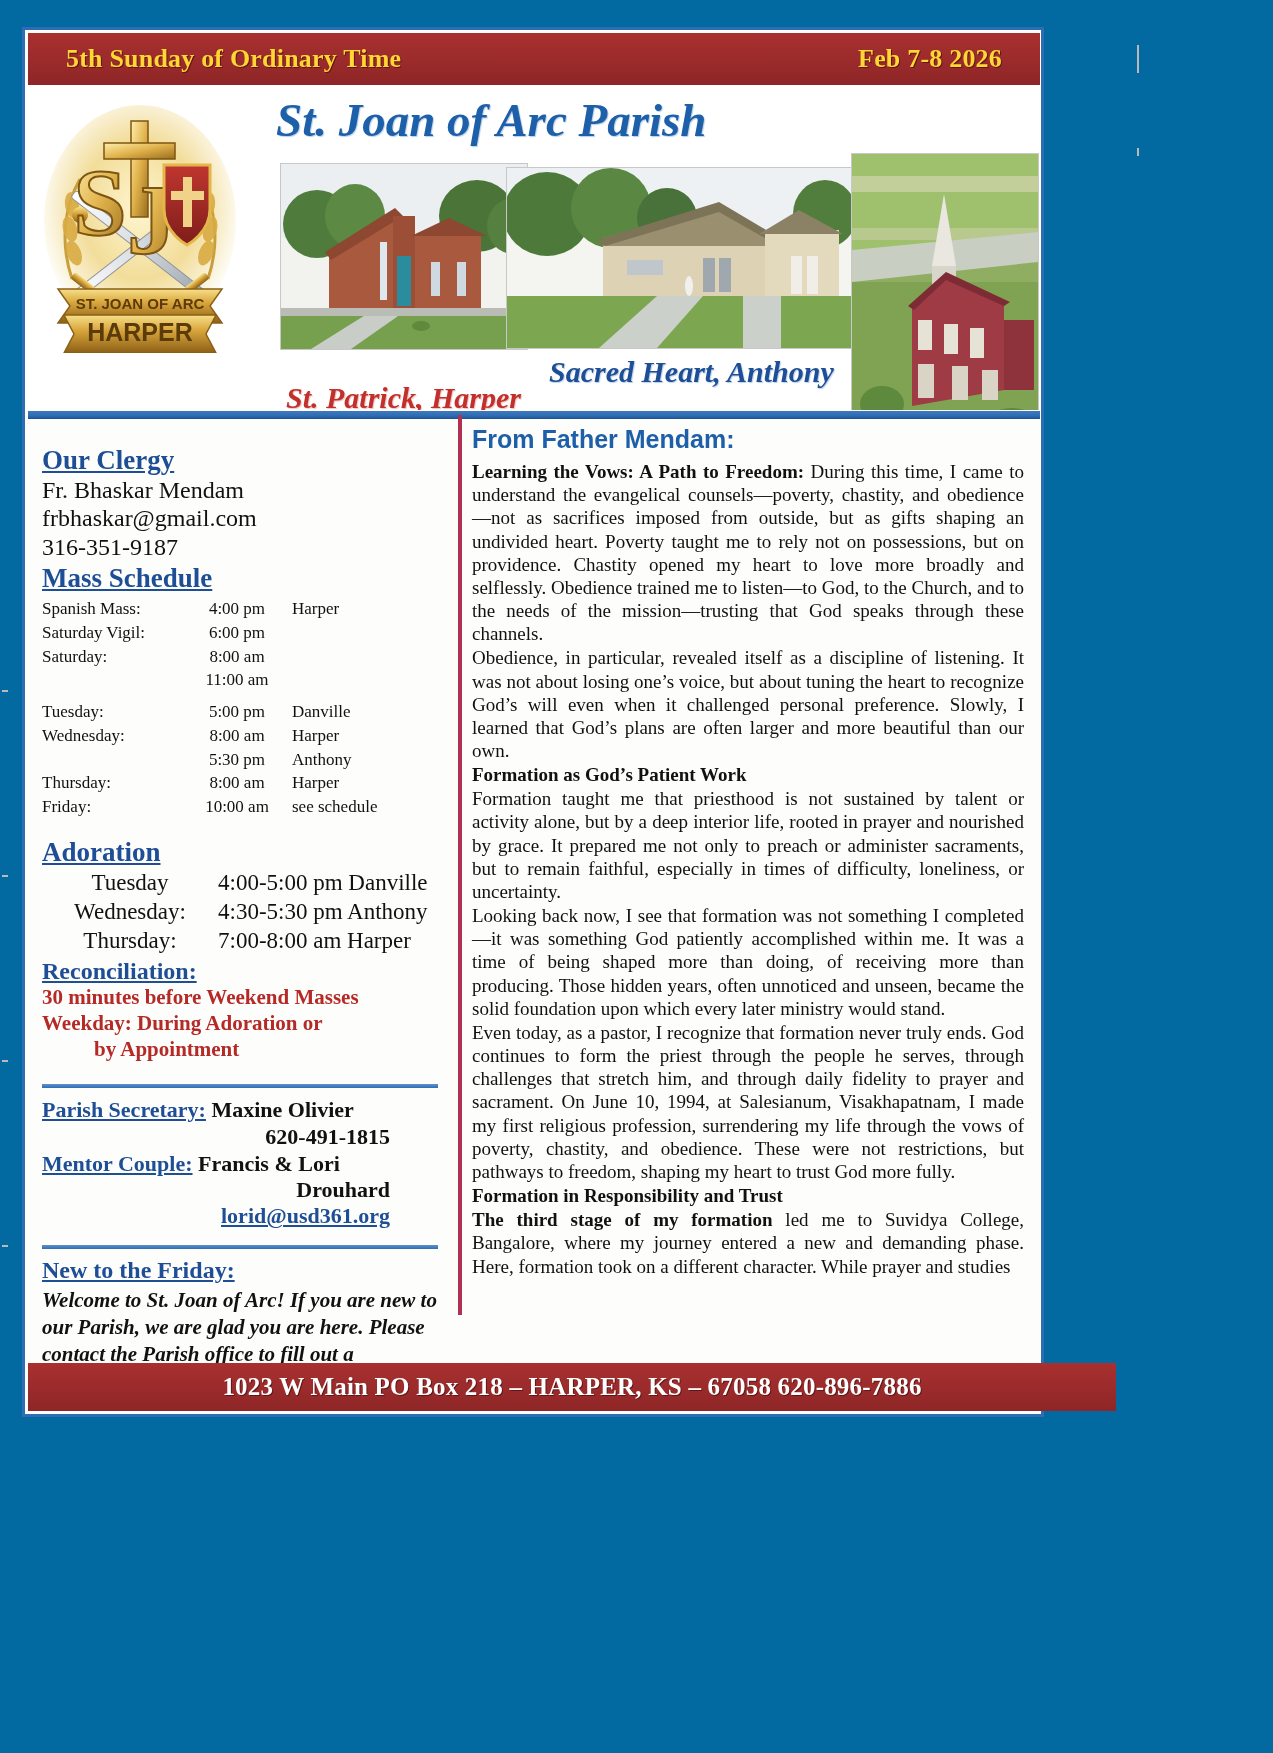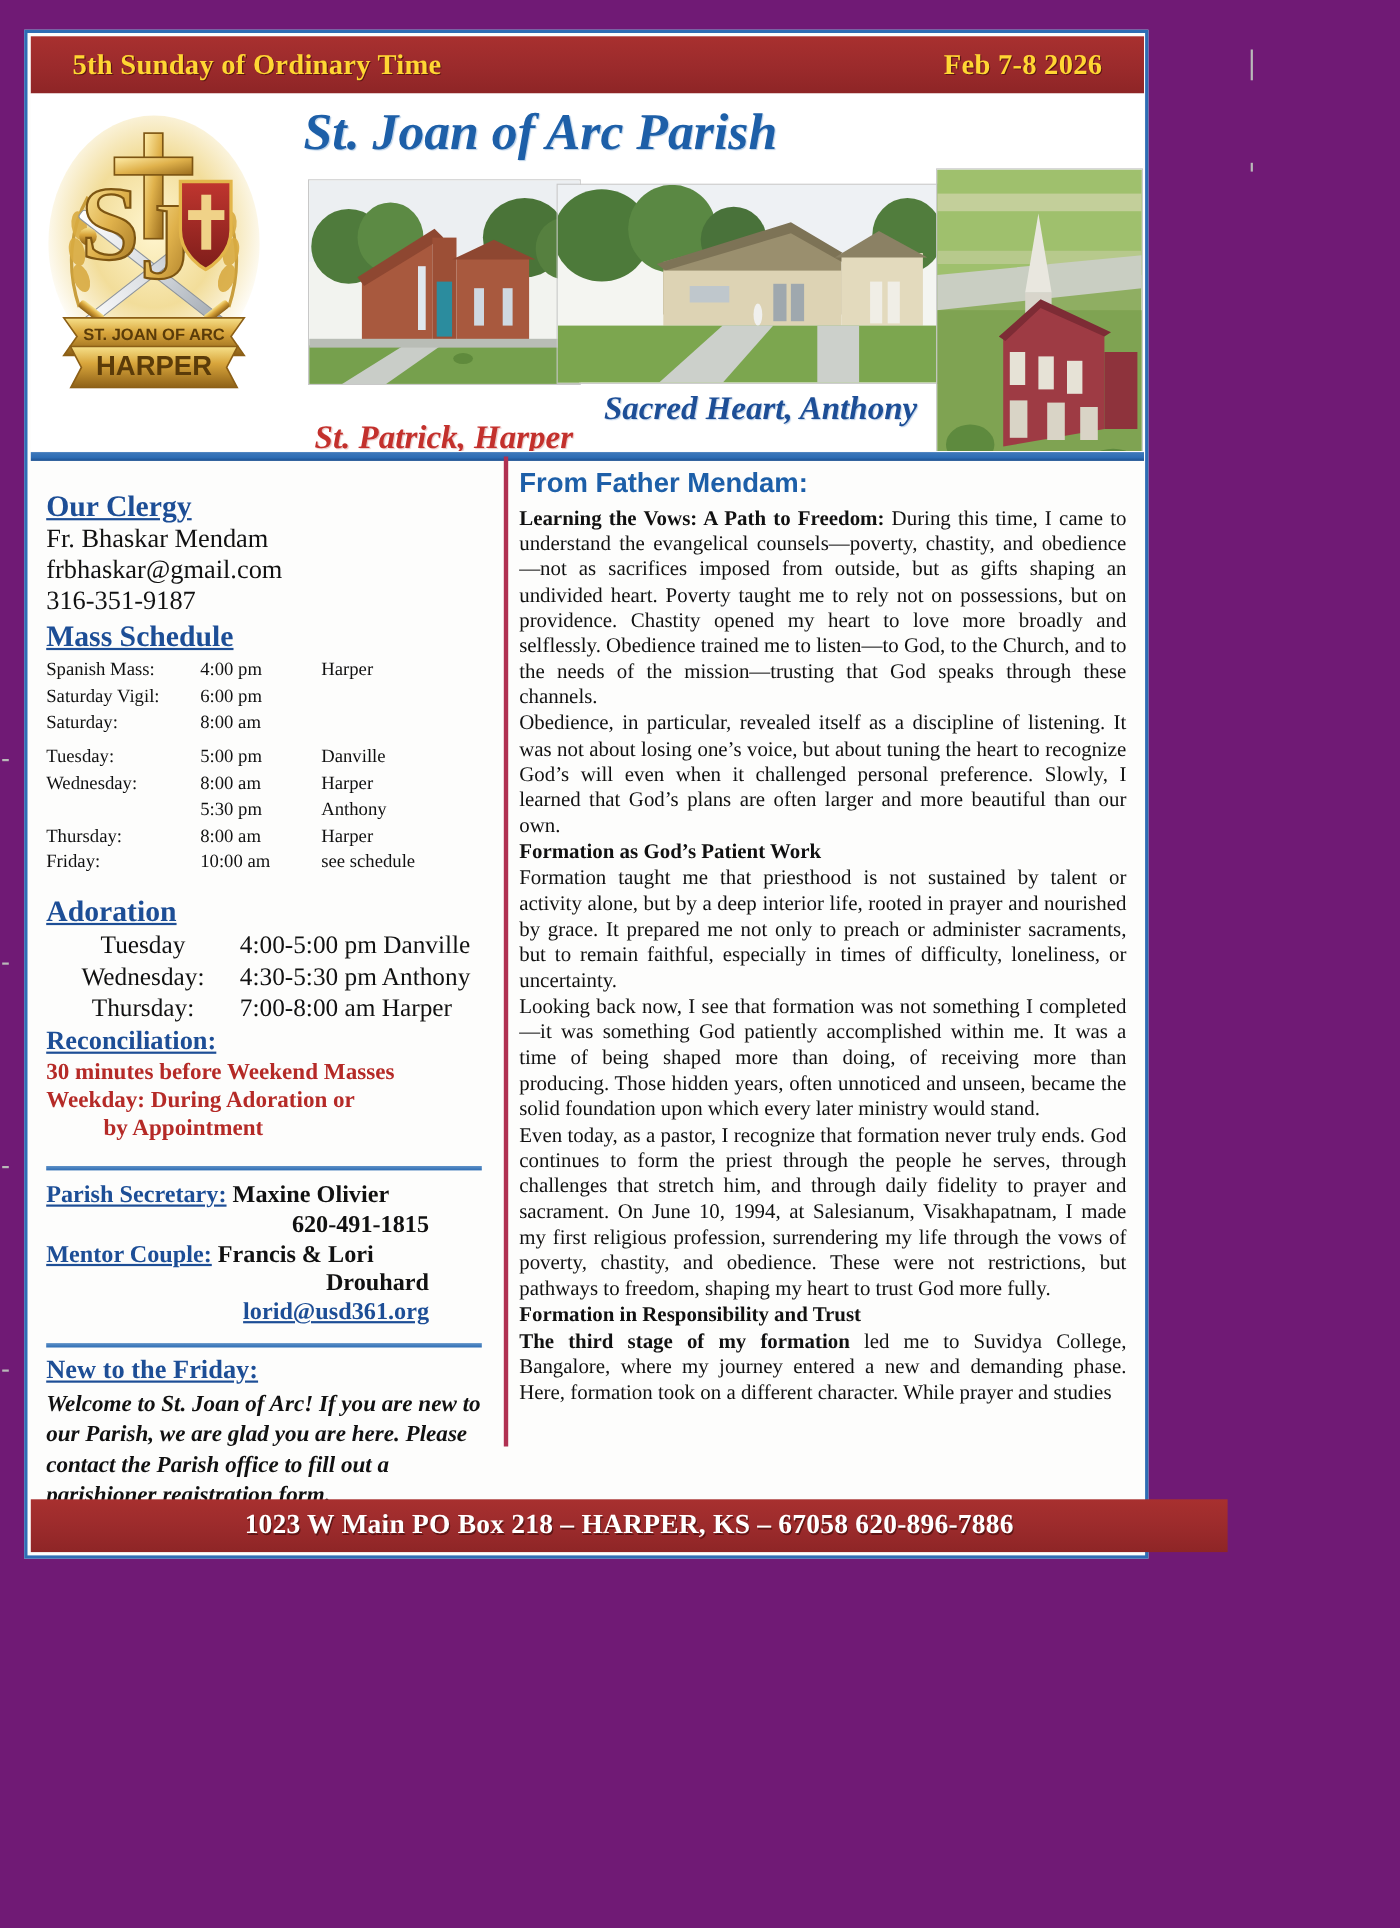--- a/index.html
+++ b/index.html
@@ -14,21 +14,21 @@
     position: relative;
     overflow: hidden;
   }
 
   
   #page {
     position: absolute;
     left: 0; top: 0;
     width: 1273px;
     height: 1753px;
-    background: #701a75;
+    background: #0369a1;
   }
 
   
   .scan-tick {
     position: absolute;
     background: #b9b9b9;
   }
 
   #bulletin {
     position: absolute;
@@ -191,21 +191,21 @@
     color: #111;
     margin-top: 3px;
     width: 100%;
   }
   table.sched td {
     padding: 1px 0;
     vertical-align: top;
     line-height: 1.28;
   }
   td.s-day  { width: 140px; }
-  td.s-time { width: 110px; }
+  td.s-time { width: 110px; text-align: center; }
   td.s-loc  { }
 
   
   table.ador {
     border-collapse: collapse;
     font-family: "Liberation Serif", serif;
     font-size: 23px;
     color: #111;
     width: 100%;
     margin-top: 1px;
@@ -533,20 +533,25 @@
               <tr>
                 <td class="s-day">Saturday Vigil:</td>
                 <td class="s-time">6:00 pm</td>
                 <td class="s-loc"></td>
               </tr>
               <tr>
                 <td class="s-day">Saturday:</td>
                 <td class="s-time">8:00 am</td>
                 <td class="s-loc"></td>
               </tr>
+              <tr>
+                <td class="s-day"></td>
+                <td class="s-time">11:00 am</td>
+                <td class="s-loc"></td>
+              </tr>
               <tr style="height:8px;">
                   <td colspan="3"></td>
                 </tr>
               <tr>
                 <td class="s-day">Tuesday:</td>
                 <td class="s-time">5:00 pm</td>
                 <td class="s-loc">Danville</td>
               </tr>
               <tr>
                 <td class="s-day">Wednesday:</td>

